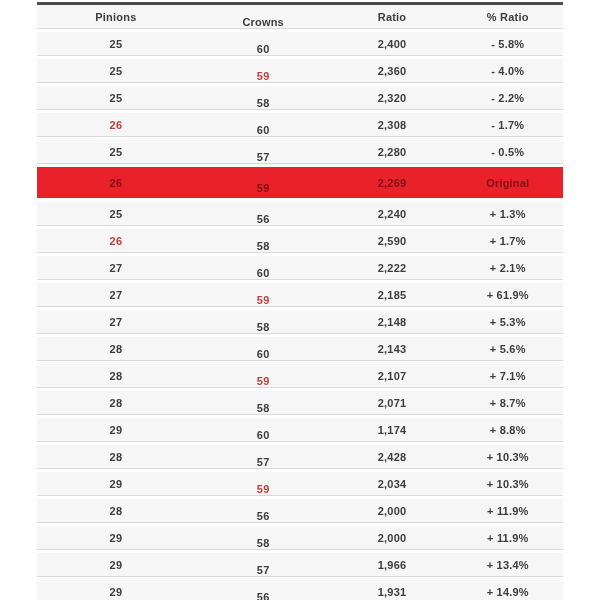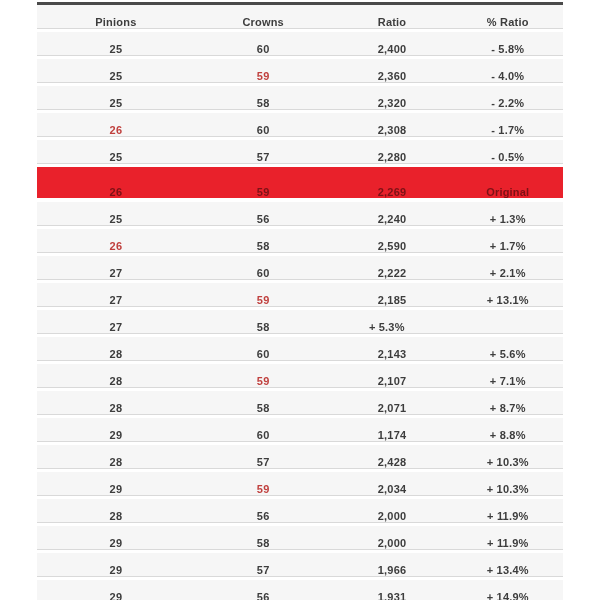--- a/index.html
+++ b/index.html
@@ -10,21 +10,21 @@
     height: 600px;
     overflow: hidden;
     font-family: "Liberation Sans", sans-serif;
   }
   .table-wrap {
     margin: 2px 37px 0 37px;
     border-top: 3px solid var(--top-border, #4a4a4a);
   }
   .hrow, .row {
     display: flex;
-    align-items: flex-end;
+    align-items: center;
     height: 23px;
     background: var(--row-bg, #f6f6f6);
     border-bottom: 1px solid var(--row-divider, #d9d9d9);
     margin-bottom: 3px;
   }
   .row.highlight {
     height: 31px;
     background: var(--highlight-bg, #e9212b);
     border-bottom: none;
     margin: 1px 0 4px 0;
@@ -107,25 +107,26 @@
       <div class="row">
         <div class="cell col0">27</div>
         <div class="cell col1">60</div>
         <div class="cell col2">2,222</div>
         <div class="cell col3">+ 2.1%</div>
       </div>
       <div class="row">
         <div class="cell col0">27</div>
         <div class="cell col1 red">59</div>
         <div class="cell col2">2,185</div>
-        <div class="cell col3">+ 13.1%</div>
+        <div class="cell col3">+ 61.9%</div>
       </div>
       <div class="row">
         <div class="cell col0">27</div>
         <div class="cell col1">58</div>
+        <div class="cell col2">2,148</div>
         <div class="cell col3">+ 5.3%</div>
       </div>
       <div class="row">
         <div class="cell col0">28</div>
         <div class="cell col1">60</div>
         <div class="cell col2">2,143</div>
         <div class="cell col3">+ 5.6%</div>
       </div>
       <div class="row">
         <div class="cell col0">28</div>

